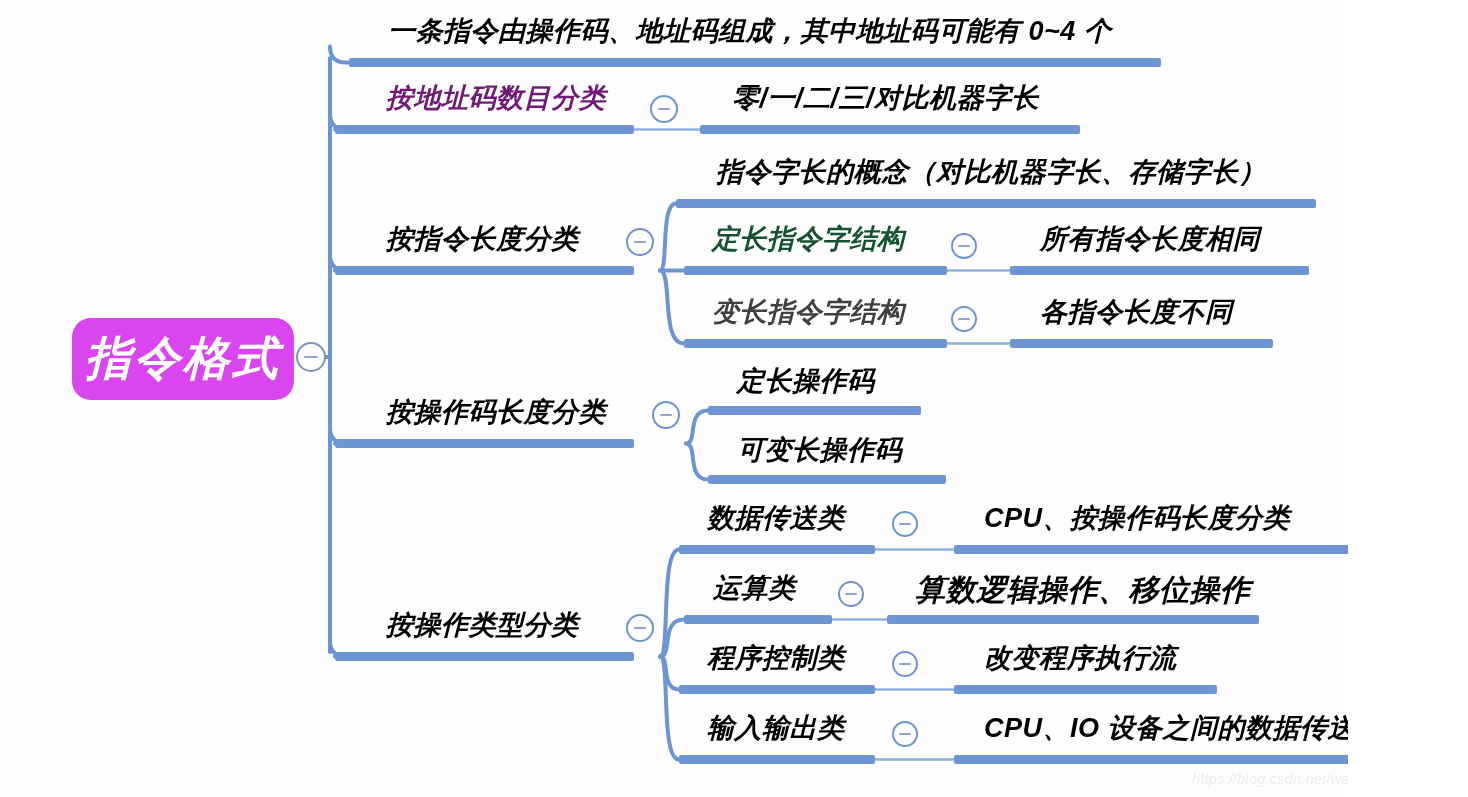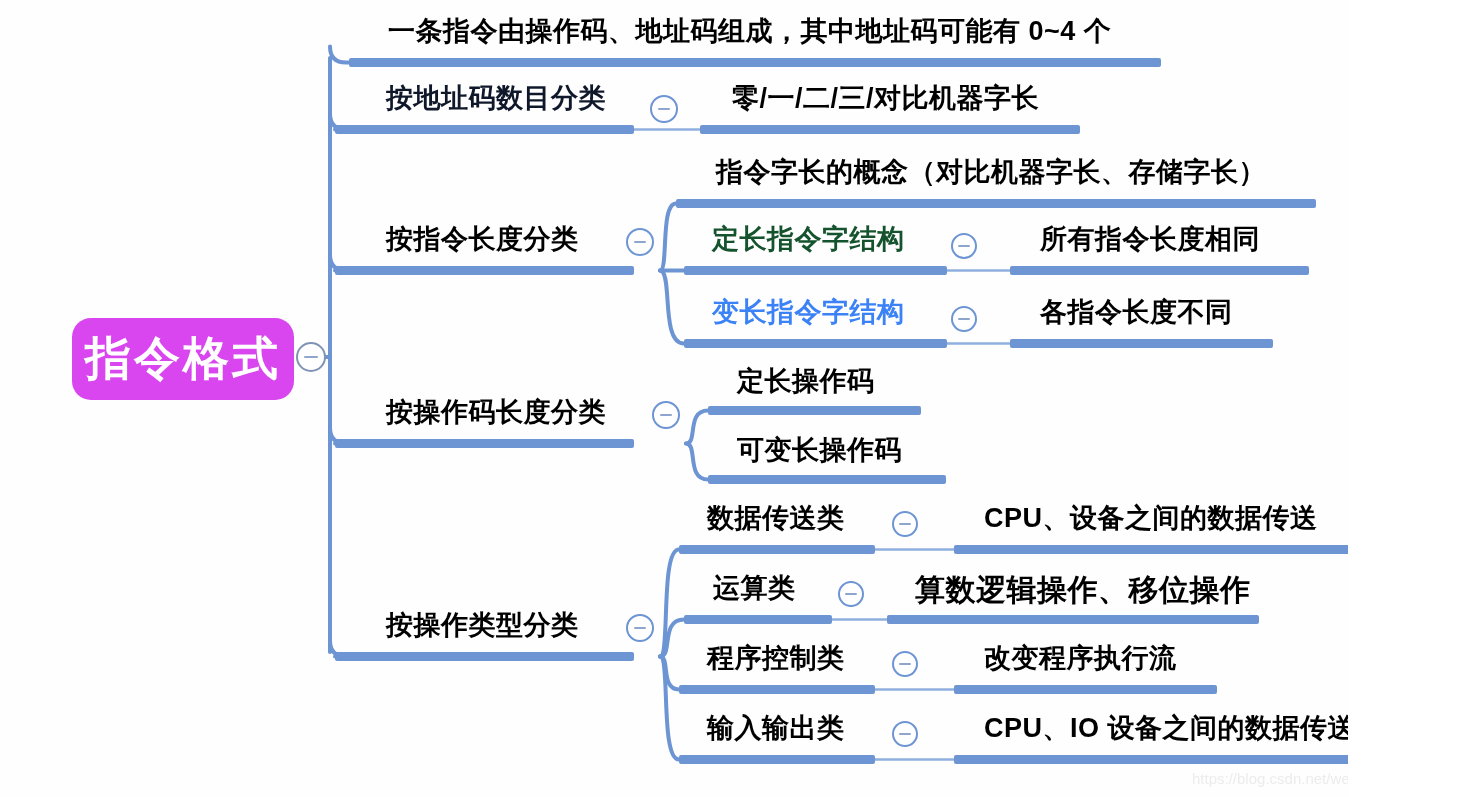--- a/index.html
+++ b/index.html
@@ -73,21 +73,21 @@
     position: absolute;
     color: #ececec;
     font-size: 15px;
     white-space: nowrap;
     font-family: "Liberation Sans", "DejaVu Sans", sans-serif;
   }
 </style>
 </head>
 <body>
 
-<div id="canvas" style="width: 1348px; height: 797px; background: rgb(254, 254, 254);">
+<div id="canvas" style="width: 1348px; height: 797px; background: rgb(254, 254, 254); font-style: italic;">
 
   <svg id="wires" viewBox="0 0 1468 797" xmlns="http://www.w3.org/2000/svg">
       <path d="M 330 58 L 330 652" fill="none" stroke="#6d94d3" stroke-width="4" stroke-linecap="round"></path>
       <path d="M 326 357 L 330 357" fill="none" stroke="#6d94d3" stroke-width="4" stroke-linecap="round"></path>
       <path d="M 330 46.5 Q 330 62.5 346 62.5 L 349 62.5" fill="none" stroke="#6d94d3" stroke-width="4" stroke-linecap="round"></path>
       <path d="M 330 113.5 Q 330 129.5 346 129.5 L 335 129.5" fill="none" stroke="#6d94d3" stroke-width="4" stroke-linecap="round"></path>
       <path d="M 330 254.5 Q 330 270.5 346 270.5 L 335 270.5" fill="none" stroke="#6d94d3" stroke-width="4" stroke-linecap="round"></path>
       <path d="M 330 427.5 Q 330 443.5 346 443.5 L 335 443.5" fill="none" stroke="#6d94d3" stroke-width="4" stroke-linecap="round"></path>
       <path d="M 330 640.5 Q 330 656.5 346 656.5 L 335 656.5" fill="none" stroke="#6d94d3" stroke-width="4" stroke-linecap="round"></path>
       <path d="M 634 129.5 L 700 129.5" fill="none" stroke="#8fb0de" stroke-width="2.5" stroke-linecap="round"></path>
@@ -104,42 +104,42 @@
       <path d="M 660 656.5 C 670.45 656.5 660 759.5 679 759.5" fill="none" stroke="#6d94d3" stroke-width="4" stroke-linecap="round"></path>
       <path d="M 875 549.5 L 954 549.5" fill="none" stroke="#8fb0de" stroke-width="2.5" stroke-linecap="round"></path>
       <path d="M 832 619.5 L 887 619.5" fill="none" stroke="#8fb0de" stroke-width="2.5" stroke-linecap="round"></path>
       <path d="M 875 689.5 L 954 689.5" fill="none" stroke="#8fb0de" stroke-width="2.5" stroke-linecap="round"></path>
       <path d="M 875 759.5 L 954 759.5" fill="none" stroke="#8fb0de" stroke-width="2.5" stroke-linecap="round"></path>
     </svg>
 
   <div id="nodes-layer">
       <div class="node-label" style="left: 388px; top: 18px; font-size: 27px; color: rgb(0, 0, 0);">一条指令由操作码、地址码组成，其中地址码可能有 0~4 个</div>
       <div class="underbar" style="left: 349px; top: 58px; width: 812px; height: 9px; background: rgb(109, 148, 211);"></div>
-      <div class="node-label" style="left: 386px; top: 85px; font-size: 27px; color: #0f172a;">按地址码数目分类</div>
+      <div class="node-label" style="left: 386px; top: 85px; font-size: 27px; color: #701a75;">按地址码数目分类</div>
       <div class="underbar" style="left: 335px; top: 125px; width: 299px; height: 9px; background: rgb(109, 148, 211);"></div>
       <div class="toggle" style="left: 650px; top: 95px; width: 28px; height: 28px; border-color: rgb(109, 148, 211); background: rgb(255, 255, 255);">
         <span class="bar"></span>
       </div>
       <div class="node-label" style="left: 732px; top: 85px; font-size: 27px; color: rgb(0, 0, 0);">零/一/二/三/对比机器字长</div>
       <div class="underbar" style="left: 700px; top: 125px; width: 380px; height: 9px; background: rgb(109, 148, 211);"></div>
       <div class="node-label" style="left: 386px; top: 226px; font-size: 27px; color: rgb(0, 0, 0);">按指令长度分类</div>
       <div class="underbar" style="left: 335px; top: 266px; width: 299px; height: 9px; background: rgb(109, 148, 211);"></div>
       <div class="toggle" style="left: 626px; top: 228px; width: 28px; height: 28px; border-color: rgb(109, 148, 211); background: rgb(255, 255, 255);">
         <span class="bar"></span>
       </div>
       <div class="node-label" style="left: 716px; top: 159px; font-size: 27px; color: rgb(0, 0, 0);">指令字长的概念（对比机器字长、存储字长）</div>
       <div class="underbar" style="left: 676px; top: 199px; width: 640px; height: 9px; background: rgb(109, 148, 211);"></div>
       <div class="node-label" style="left: 712px; top: 226px; font-size: 27px; color: #14532d;">定长指令字结构</div>
       <div class="underbar" style="left: 684px; top: 266px; width: 263px; height: 9px; background: rgb(109, 148, 211);"></div>
       <div class="toggle" style="left: 951px; top: 233px; width: 26px; height: 26px; border-color: rgb(109, 148, 211); background: rgb(255, 255, 255);">
         <span class="bar"></span>
       </div>
       <div class="node-label" style="left: 1040px; top: 226px; font-size: 27px; color: rgb(0, 0, 0);">所有指令长度相同</div>
       <div class="underbar" style="left: 1010px; top: 266px; width: 299px; height: 9px; background: rgb(109, 148, 211);"></div>
-      <div class="node-label" style="left: 712px; top: 299px; font-size: 27px; color: #3b82f6; text-align: right;">变长指令字结构</div>
+      <div class="node-label" style="left: 712px; top: 299px; font-size: 27px; color: #404040; text-align: right;">变长指令字结构</div>
       <div class="underbar" style="left: 684px; top: 339px; width: 263px; height: 9px; background: rgb(109, 148, 211);"></div>
       <div class="toggle" style="left: 951px; top: 306px; width: 26px; height: 26px; border-color: rgb(109, 148, 211); background: rgb(255, 255, 255);">
         <span class="bar"></span>
       </div>
       <div class="node-label" style="left: 1040px; top: 299px; font-size: 27px; color: rgb(0, 0, 0);">各指令长度不同</div>
       <div class="underbar" style="left: 1010px; top: 339px; width: 263px; height: 9px; background: rgb(109, 148, 211);"></div>
       <div class="node-label" style="left: 386px; top: 399px; font-size: 27px; color: rgb(0, 0, 0);">按操作码长度分类</div>
       <div class="underbar" style="left: 335px; top: 439px; width: 299px; height: 9px; background: rgb(109, 148, 211);"></div>
       <div class="toggle" style="left: 652px; top: 401px; width: 28px; height: 28px; border-color: rgb(109, 148, 211); background: rgb(255, 255, 255);">
         <span class="bar"></span>
@@ -151,21 +151,21 @@
       <div class="node-label" style="left: 386px; top: 612px; font-size: 27px; color: rgb(0, 0, 0);">按操作类型分类</div>
       <div class="underbar" style="left: 335px; top: 652px; width: 299px; height: 9px; background: rgb(109, 148, 211);"></div>
       <div class="toggle" style="left: 626px; top: 614px; width: 28px; height: 28px; border-color: rgb(109, 148, 211); background: rgb(255, 255, 255);">
         <span class="bar"></span>
       </div>
       <div class="node-label" style="left: 707px; top: 505px; font-size: 27px; color: rgb(0, 0, 0);">数据传送类</div>
       <div class="underbar" style="left: 679px; top: 545px; width: 196px; height: 9px; background: rgb(109, 148, 211);"></div>
       <div class="toggle" style="left: 892px; top: 511px; width: 26px; height: 26px; border-color: rgb(109, 148, 211); background: rgb(255, 255, 255);">
         <span class="bar"></span>
       </div>
-      <div class="node-label" style="left: 984px; top: 505px; font-size: 27px; color: rgb(0, 0, 0);">CPU、设备之间的数据传送</div>
+      <div class="node-label" style="left: 984px; top: 505px; font-size: 27px; color: rgb(0, 0, 0);">CPU、按操作码长度分类</div>
       <div class="underbar" style="left: 954px; top: 545px; width: 420px; height: 9px; background: rgb(109, 148, 211);"></div>
       <div class="node-label" style="left: 713px; top: 575px; font-size: 27px; color: rgb(0, 0, 0);">运算类</div>
       <div class="underbar" style="left: 684px; top: 615px; width: 148px; height: 9px; background: rgb(109, 148, 211);"></div>
       <div class="toggle" style="left: 838px; top: 581px; width: 26px; height: 26px; border-color: rgb(109, 148, 211); background: rgb(255, 255, 255);">
         <span class="bar"></span>
       </div>
       <div class="node-label" style="left: 915px; top: 575px; font-size: 30px; color: rgb(0, 0, 0);">算数逻辑操作、移位操作</div>
       <div class="underbar" style="left: 887px; top: 615px; width: 372px; height: 9px; background: rgb(109, 148, 211);"></div>
       <div class="node-label" style="left: 707px; top: 645px; font-size: 27px; color: rgb(0, 0, 0);">程序控制类</div>
       <div class="underbar" style="left: 679px; top: 685px; width: 196px; height: 9px; background: rgb(109, 148, 211);"></div>

